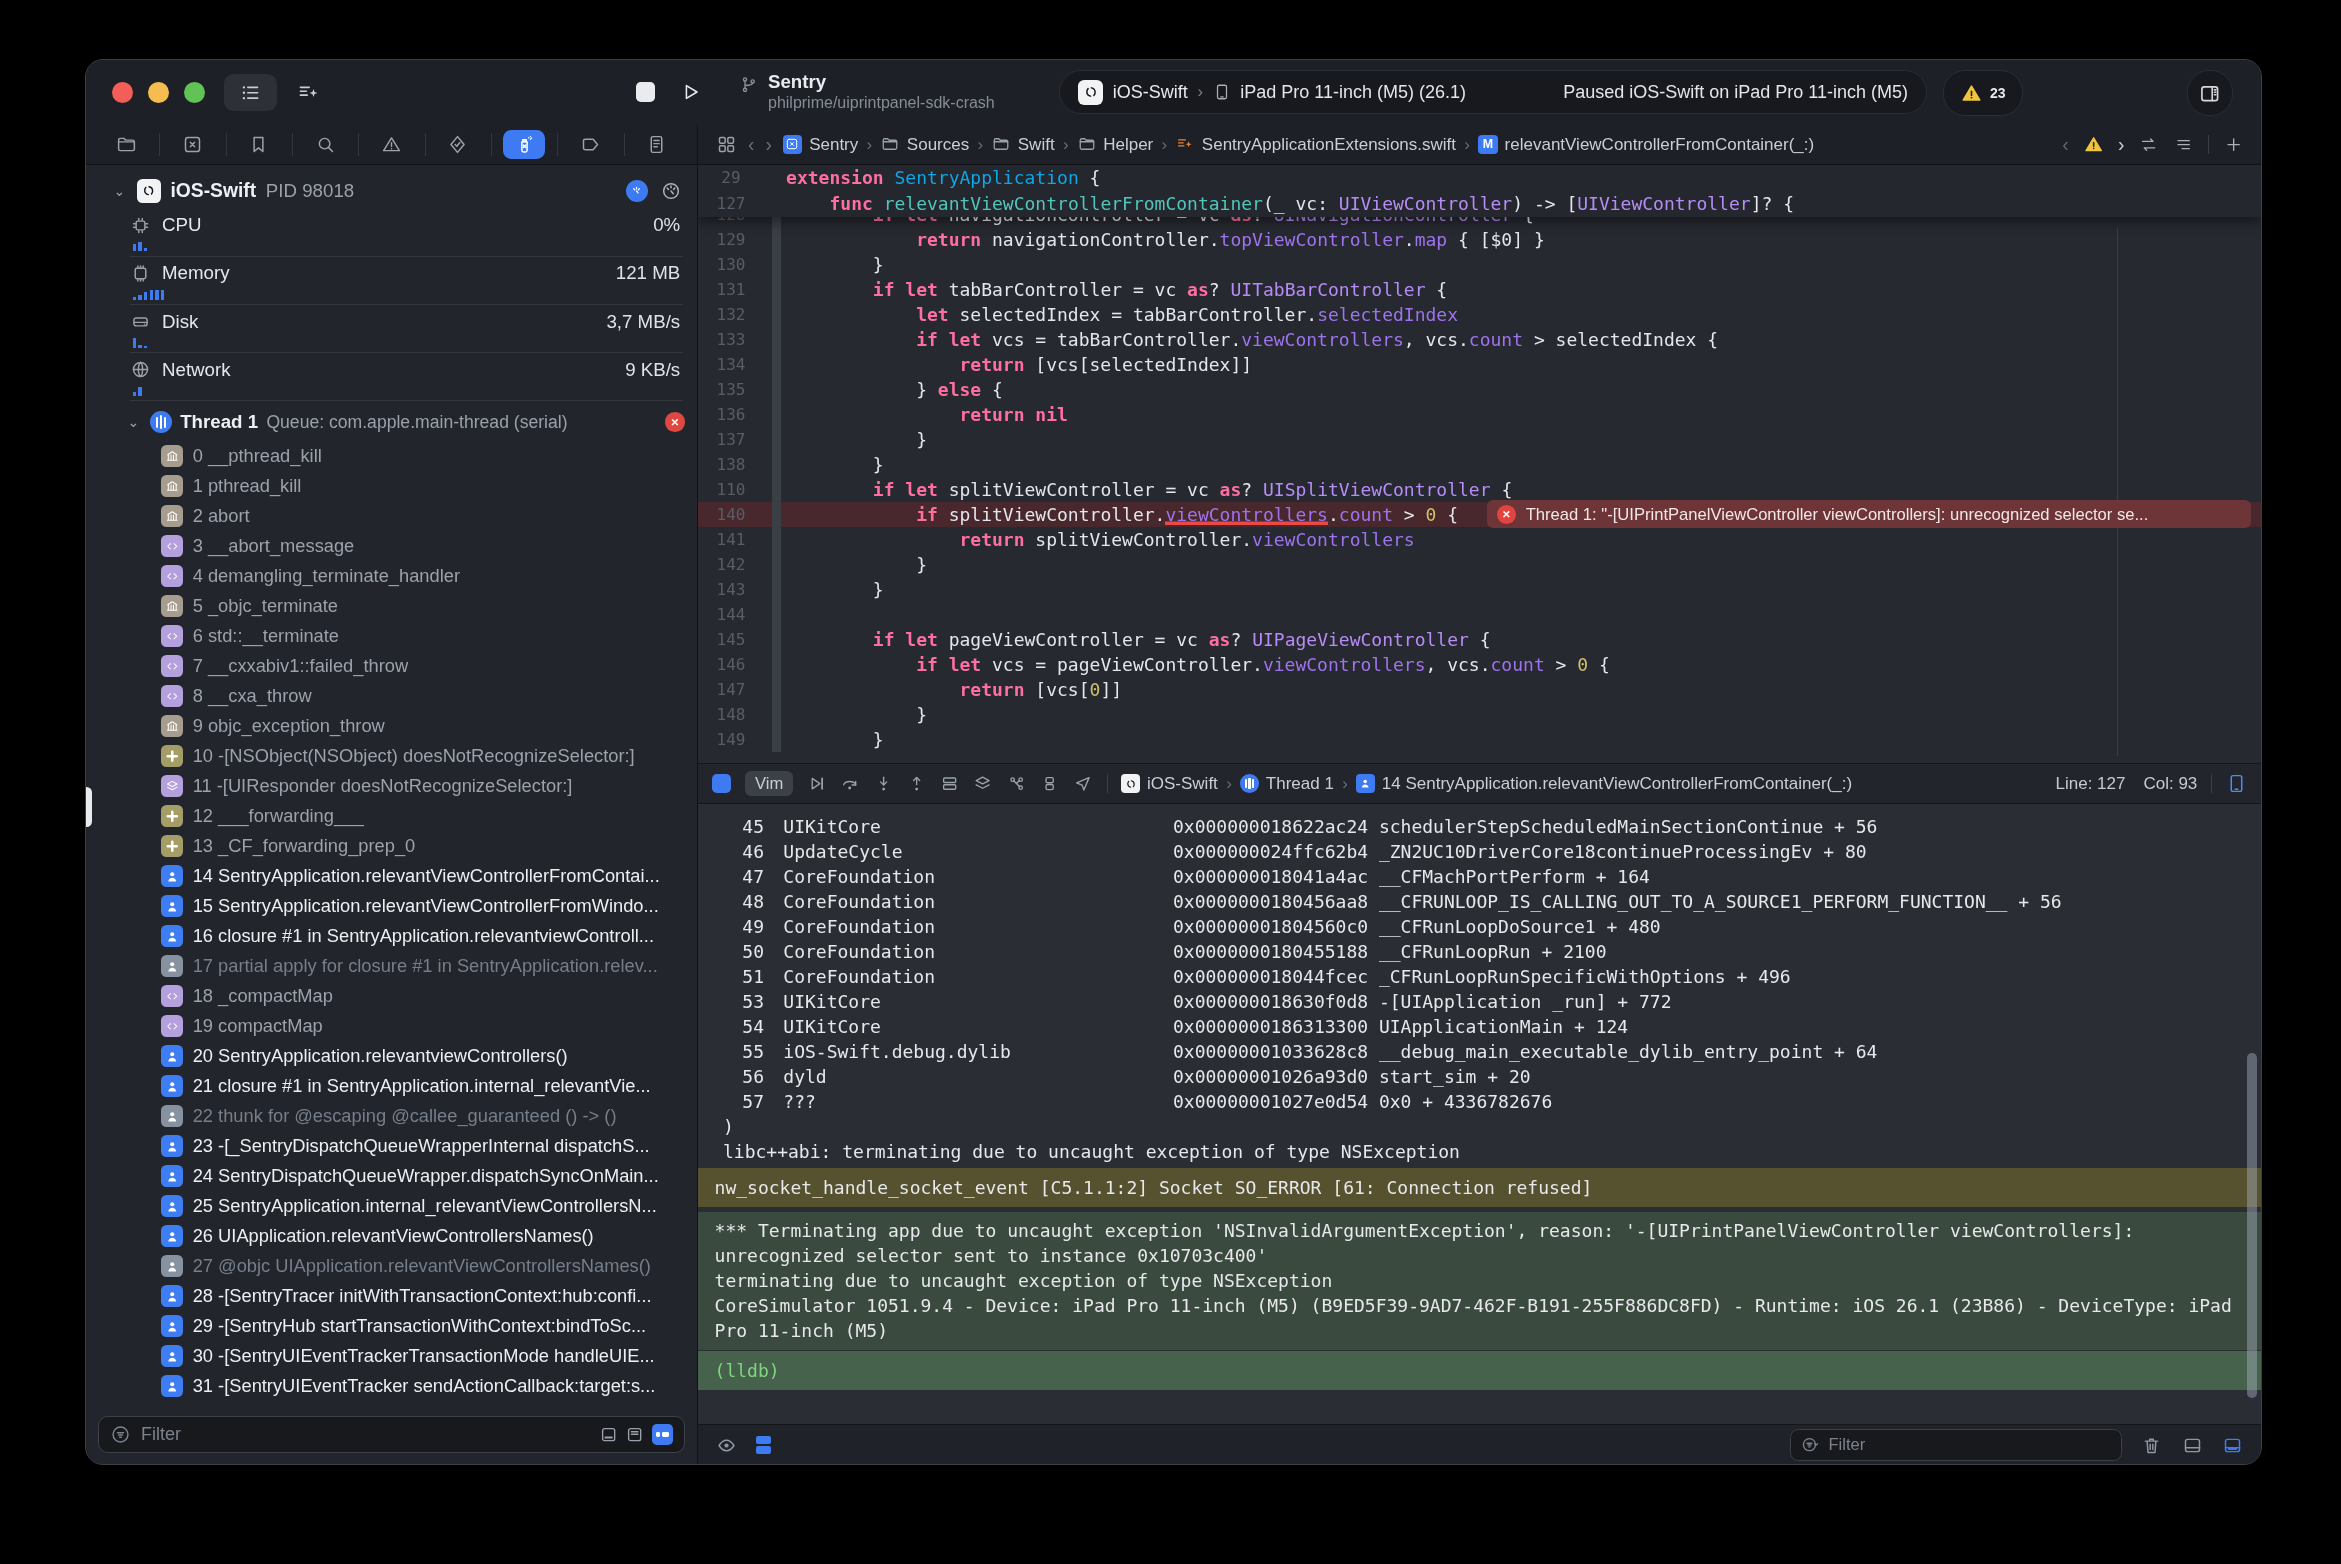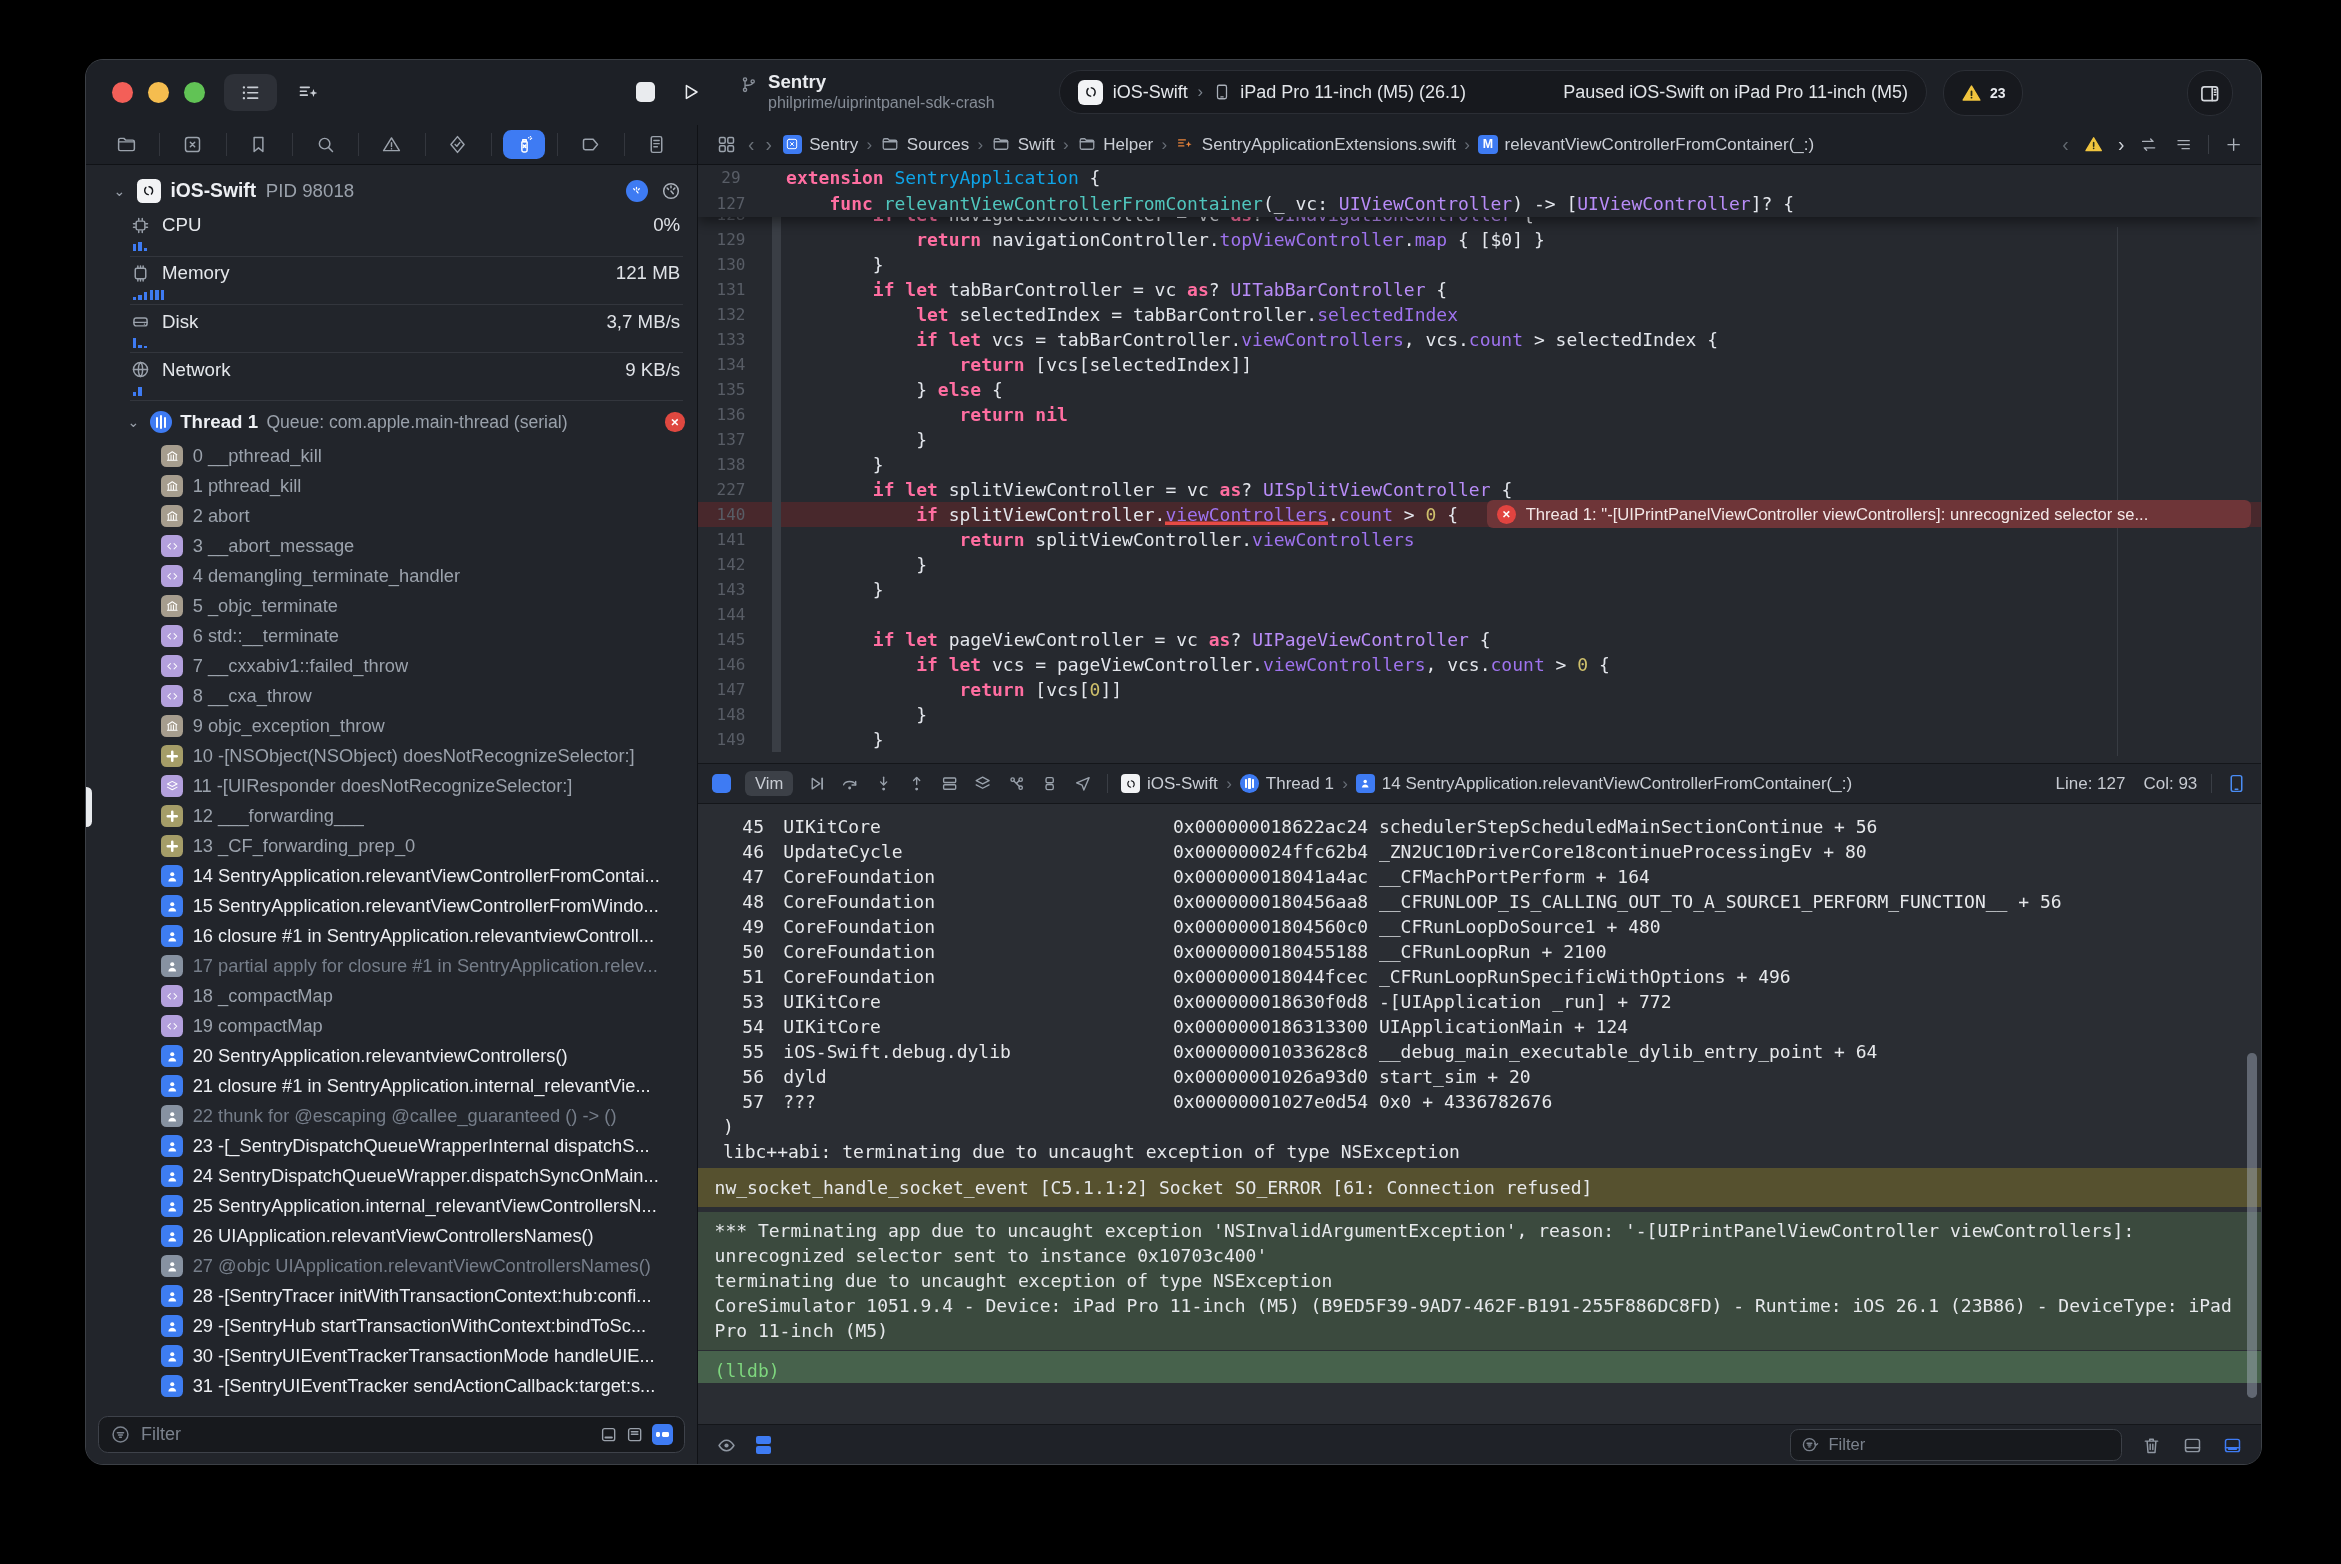--- a/index.html
+++ b/index.html
@@ -144,21 +144,21 @@
   .console{flex:1;background:#2a2d33;font-family:"DejaVu Sans Mono",monospace;font-size:18px;line-height:25px;color:#e6e8eb;position:relative;overflow:hidden;}
   #cframes{padding:9.7px 0 0 25px;}
   .crow{display:flex;}
   .cn{width:41px;text-align:right;flex:none;}
   .cmod{width:409px;flex:none;padding-left:19.3px;box-sizing:border-box;white-space:pre;}
   .csym{white-space:pre;}
   .cplain{padding-left:25px;white-space:pre;}
   .socket{background:#56512f;margin-top:4.1px;padding:7px 16.6px;white-space:pre;}
   .term{background:#3b4a3e;margin-top:5.5px;padding:5.5px 16.6px 7px 16.6px;}
   .tline{white-space:pre-wrap;word-break:break-word;}
-  .lldb{background:#47624c;color:#7ed67e;margin-top:1.4px;height:32px;box-sizing:border-box;padding:7px 16.6px;}
+  .lldb{background:#47624c;color:#7ed67e;margin-top:1.4px;height:39px;box-sizing:border-box;padding:7px 16.6px;}
   .cscroll{position:absolute;right:4.1px;top:249px;height:345px;width:9.7px;border-radius:4.8px;background:rgba(165,175,190,.45);}
   
   .bbar{height:40px;background:#1f2228;border-top:0.7px solid #14161a;display:flex;align-items:center;padding:0 18px;gap:19.3px;color:#8f97a2;}
   .bbar .bic svg{width:21px;height:21px;}
   .consblue{display:flex;flex-direction:column;gap:2.1px;}
   .consblue i{width:15px;height:8.3px;border-radius:2.1px;background:#3e7bf3;display:block;}
   .bspacer{flex:1;}
   .bfilter{width:332px;height:32px;border-radius:8.3px;background:#17191d;border:0.7px solid #3c4047;display:flex;align-items:center;gap:8.3px;padding:0 9.7px;box-sizing:border-box;color:#7b828d;}
   .bfilter .fic svg{width:19.3px;height:19.3px;}
   .bfilter .fplaceholder{font-size:16.6px;}
@@ -903,21 +903,21 @@
               <span class="gut">137</span>
               <span class="rib"></span>
               <code class="ctext"><span class="s-w">            }</span></code>
             </div>
             <div class="cl">
               <span class="gut">138</span>
               <span class="rib"></span>
               <code class="ctext"><span class="s-w">        }</span></code>
             </div>
             <div class="cl">
-              <span class="gut">227</span>
+              <span class="gut">110</span>
               <span class="rib"></span>
               <code class="ctext"><span class="s-w">        </span><span class="s-k">if let</span><span class="s-w"> splitViewController = vc </span><span class="s-k">as</span><span class="s-w">? </span><span class="s-u">UISplitViewController</span><span class="s-w"> {</span></code>
             </div>
             <div class="cl errline">
               <span class="gut">140</span>
               <span class="rib"></span>
               <code class="ctext"><span class="s-w">            </span><span class="s-k">if</span><span class="s-w"> splitViewController.</span><span class="s-e">viewControllers</span><span class="s-w">.</span><span class="s-p">count</span><span class="s-w"> &gt; </span><span class="s-n">0</span><span class="s-w"> { </span></code>
               <span class="errpill">
                 <span class="erricon">✕</span>
                 <span class="errtext">Thread 1: "-[UIPrintPanelViewController viewControllers]: unrecognized selector se...</span>

